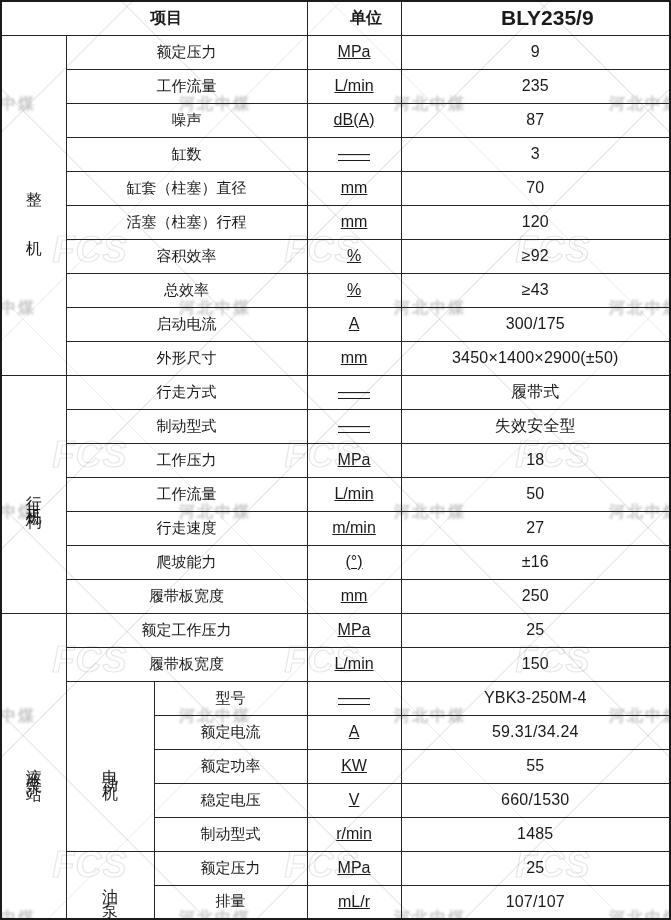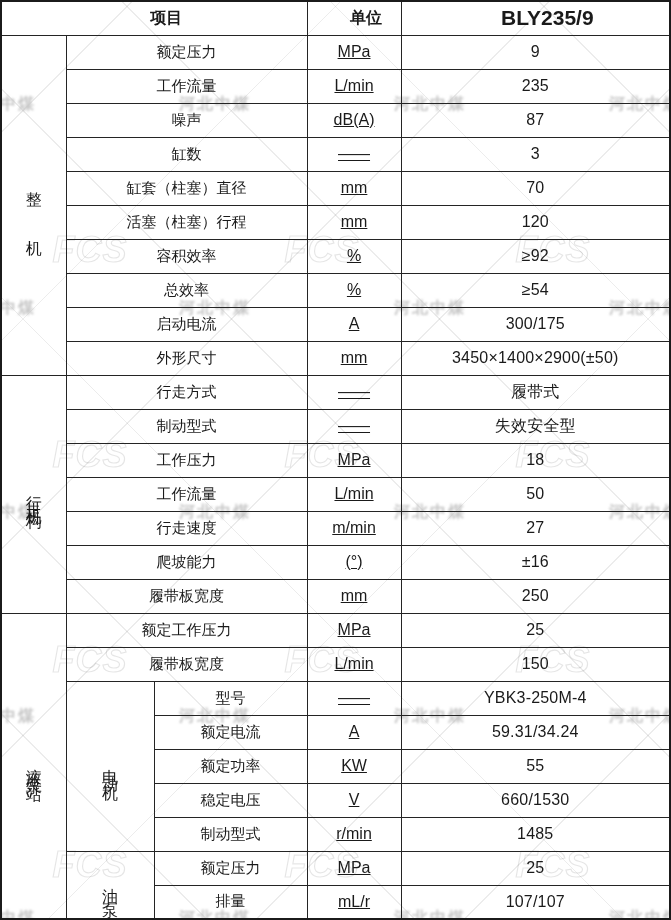--- a/index.html
+++ b/index.html
@@ -181,21 +181,21 @@
       <td class="value-cell">120</td>
     </tr>
     <tr>
       <td class="item-cell" colspan="2">容积效率</td>
       <td class="unit-cell">%</td>
       <td class="value-cell">≥92</td>
     </tr>
     <tr>
       <td class="item-cell" colspan="2">总效率</td>
       <td class="unit-cell">%</td>
-      <td class="value-cell">≥54</td>
+      <td class="value-cell">≥43</td>
     </tr>
     <tr>
       <td class="item-cell" colspan="2">启动电流</td>
       <td class="unit-cell">A</td>
       <td class="value-cell">300/175</td>
     </tr>
     <tr>
       <td class="item-cell" colspan="2">外形尺寸</td>
       <td class="unit-cell">mm</td>
       <td class="value-cell">3450×1400×2900(±50)</td>

